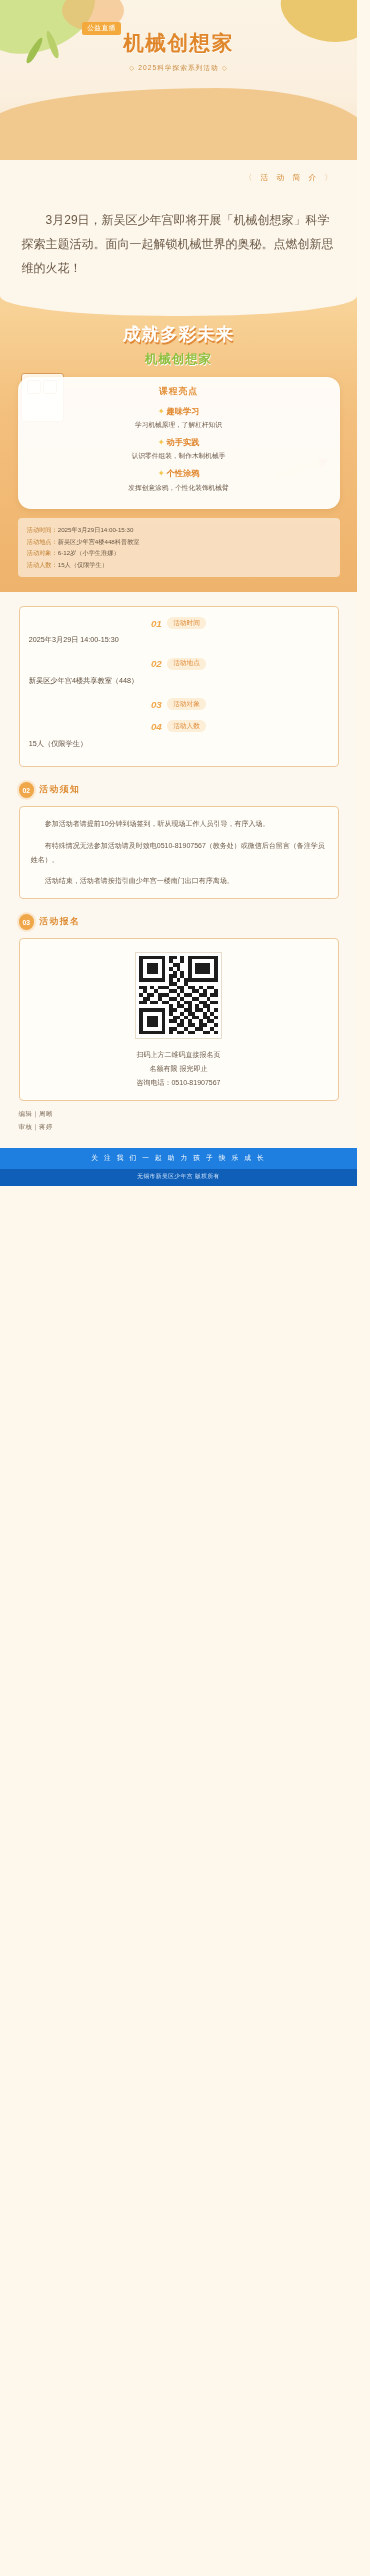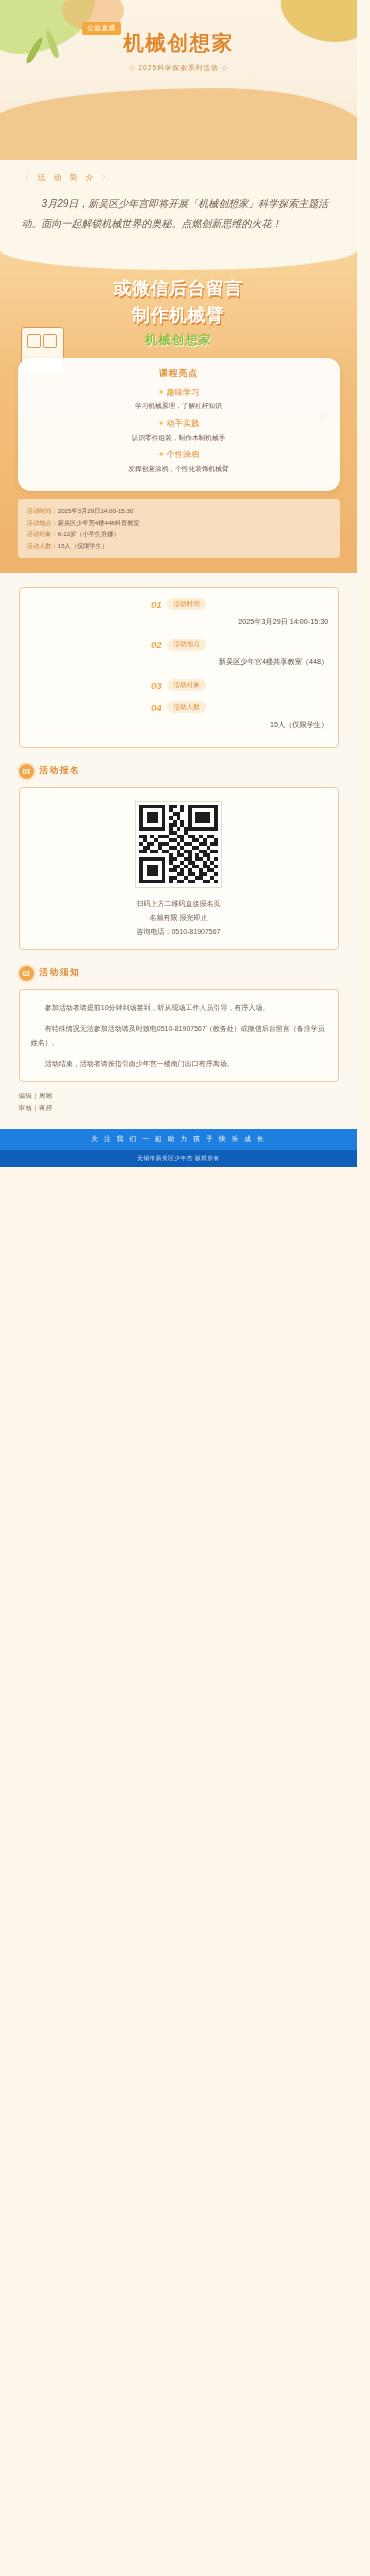--- a/index.html
+++ b/index.html
@@ -51,25 +51,25 @@
   .hero-sub {
     margin-top: 7.2px; font-size: 6.7px; color:#c98b43; letter-spacing: 1px;
   }
   .hero-sub span.dot { color:#e0a45c; margin: 0 3.1px; }
 
   
   .intro {
     background: #fdf6ea; padding: 13.4px 21.6px 15.5px; position: relative;
   }
   .intro-head {
-    text-align:left; color:#d98f3a; font-size: 7.7px; letter-spacing: 3.1px; margin-bottom: 11px;
+    text-align:right; color:#d98f3a; font-size: 7.7px; letter-spacing: 3.1px; margin-bottom: 25px;
   }
   .intro-head .brk { color:#e8b575; }
   .intro-text {
-    font-size: 10px; line-height: 2.0; color:#6b5a48; text-indent: 2em; font-style: italic;
+    font-size: 12px; line-height: 2.0; color:#6b5a48; text-indent: 2em;
   }
 
   
   .poster {
     position: relative;
     background: linear-gradient(180deg,#f8d49a 0%, #f3bf7c 40%, #eeb36c 100%);
     padding: 12.4px 0 14.4px;
     overflow: hidden;
   }
   .poster:before {
@@ -82,21 +82,21 @@
   .pt-line3 { font-size: 12.4px; font-weight:bold; color:#8fbf3f; letter-spacing:1px; margin-top: 5.2px; text-shadow: 0.5px 0.5px 0 #fff;}
 
   .poster-card {
     position: relative; z-index:3;
     margin: 9.3px 17.5px 0; background: rgba(255,255,255,.92);
     border-radius: 13px; padding: 9.3px 11.3px 10.3px;
     box-shadow: 0 1.5px 5.2px rgba(180,120,50,.18);
   }
   .pc-head { text-align:center; color:#e3913a; font-size:8.8px; font-weight:bold; letter-spacing:1px; margin-bottom: 7.2px;}
   .pc-item { margin-bottom: 6.2px; }
-  .pc-item .t { font-size: 8.2px; font-weight:normal; color:#e0872c; text-align:center; }
+  .pc-item .t { font-size: 8.2px; font-weight:bold; color:#e0872c; text-align:center; }
   .pc-item .t .star { color:#f3c54b; margin-right:2.1px; }
   .pc-item .d { font-size: 6.7px; color:#6b5a48; text-align:center; margin-top: 2.6px; line-height:1.7;}
 
   .poster-info {
     position: relative; z-index:3; margin: 8.2px 17.5px 0;
     background: rgba(255,255,255,.55); border-radius: 4.1px; padding: 6.2px 9.3px;
     font-size: 6.2px; line-height: 1.9; color:#6a5745;
   }
   .poster-info .k { color:#c07d2e; }
 
@@ -125,21 +125,21 @@
   .sec-title { font-size: 8.8px; font-weight:bold; color:#de8b33; letter-spacing: 1.5px;}
 
   .detail-box {
     border: 0.5px solid #eec99a; border-radius: 4.1px; background:#fffdf8;
     padding: 10.3px 9.3px 5.2px; 
   }
   .drow { margin-bottom: 10.3px; }
   .drow-head { display:flex; align-items:center; gap:5.2px; justify-content:center; }
   .drow-no { font-size: 9.8px; font-weight:bold; color:#f0a74a; font-style: italic;}
   .drow-lbl { font-size:6.7px; color:#e09040; background:#fdeed7; padding: 1.5px 6.2px; border-radius: 5.7px;}
-  .drow-val { text-align:right; font-size: 7.2px; color:#5f4f3e; margin-top: 5.2px; line-height:1.8;}
+  .drow-val { text-align:left; font-size: 7.2px; color:#5f4f3e; margin-top: 5.2px; line-height:1.8;}
 
   .notice-box {
     border: 0.5px solid #eec99a; border-radius: 4.1px; background:#fffdf8;
     padding: 10.3px 11.3px; font-size: 7px; line-height: 2.0; color:#6b5a48;
   }
   .notice-box p { margin-bottom: 7.2px; text-indent: 2em;}
   .notice-box p:last-child { margin-bottom: 0; }
 
   .signup-box {
     border: 0.5px solid #eec99a; border-radius: 4.1px; background:#fffdf8;
@@ -215,22 +215,21 @@
     <div class="intro-head">
       <span class="brk">〈</span>
       <span>活 动 简 介</span>
       <span class="brk">〉</span>
     </div>
     <div class="intro-text">3月29日，新吴区少年宫即将开展「机械创想家」科学探索主题活动。面向一起解锁机械世界的奥秘。点燃创新思维的火花！</div>
   </div>
 
   <div class="poster">
     <div class="poster-titles">
-      <div class="pt-line1">或微信后台留言</div>
-      <div class="pt-line2">制作机械臂</div>
+      <div class="pt-line1">成就多彩未来</div>
       <div class="pt-line3">机械创想家</div>
     </div>
 
     <div class="robot"></div>
     <div class="pencil"></div>
 
     <div class="poster-card">
       <div class="pc-head">课程亮点</div>
 
       <div class="pc-item">
@@ -284,20 +283,32 @@
             <span class="drow-no">04</span>
             <span class="drow-lbl">活动人数</span>
           </div>
           <div class="drow-val">15人（仅限学生）</div>
         </div>
       </div>
     </div>
 
     <div class="sec">
       <div class="sec-head">
+        <div class="sec-num">02</div>
+        <div class="sec-title">活动须知</div>
+      </div>
+      <div class="notice-box">
+        <p>参加活动者请提前10分钟到场签到，听从现场工作人员引导，有序入场。</p>
+        <p>有特殊情况无法参加活动请及时致电0510-81907567（教务处）或微信后台留言（备注学员姓名）。</p>
+        <p>活动结束，活动者请按指引由少年宫一楼南门出口有序离场。</p>
+      </div>
+    </div>
+
+    <div class="sec">
+      <div class="sec-head">
         <div class="sec-num">03</div>
         <div class="sec-title">活动报名</div>
       </div>
       <div class="signup-box">
         <div class="qr">
           <div class="qr-grid" id="qr-grid">
               <i class="b"></i>
               <i class="b"></i>
               <i class="b"></i>
               <i class="b"></i>
@@ -739,32 +750,20 @@
               <i></i>
               <i class="b"></i>
             </div>
         </div>
         <div class="signup-line">扫码上方二维码直接报名页</div>
         <div class="signup-line">名额有限 报完即止</div>
         <div class="signup-line">咨询电话：0510-81907567</div>
       </div>
     </div>
 
-    <div class="sec">
-      <div class="sec-head">
-        <div class="sec-num">02</div>
-        <div class="sec-title">活动须知</div>
-      </div>
-      <div class="notice-box">
-        <p>参加活动者请提前10分钟到场签到，听从现场工作人员引导，有序入场。</p>
-        <p>有特殊情况无法参加活动请及时致电0510-81907567（教务处）或微信后台留言（备注学员姓名）。</p>
-        <p>活动结束，活动者请按指引由少年宫一楼南门出口有序离场。</p>
-      </div>
-    </div>
-
     <div class="credits">
       <div>编辑｜周晰</div>
       <div>审核｜蒋婷</div>
     </div>
   </div>
 
   <div class="footer-strip">关 注 我 们 一 起 助 力 孩 子 快 乐 成 长</div>
   <div class="footer-bottom">无锡市新吴区少年宫 版权所有</div>
 
 </div>

